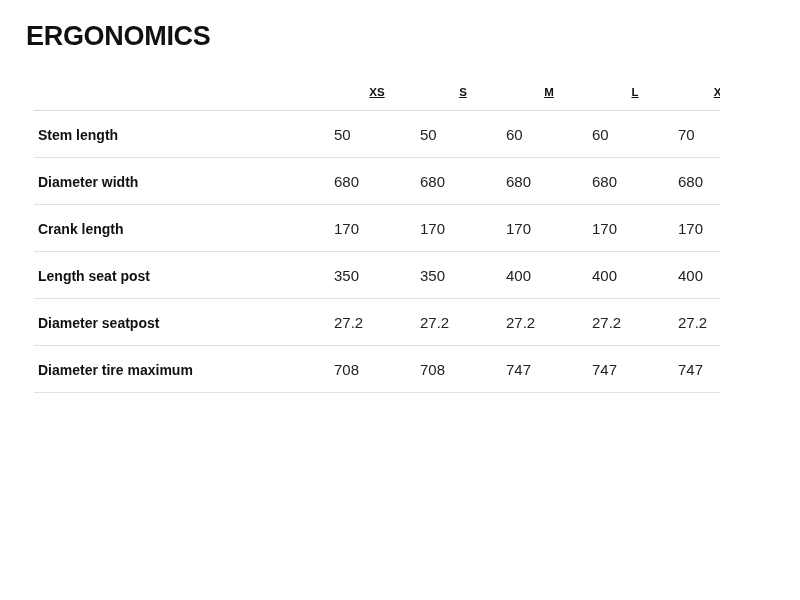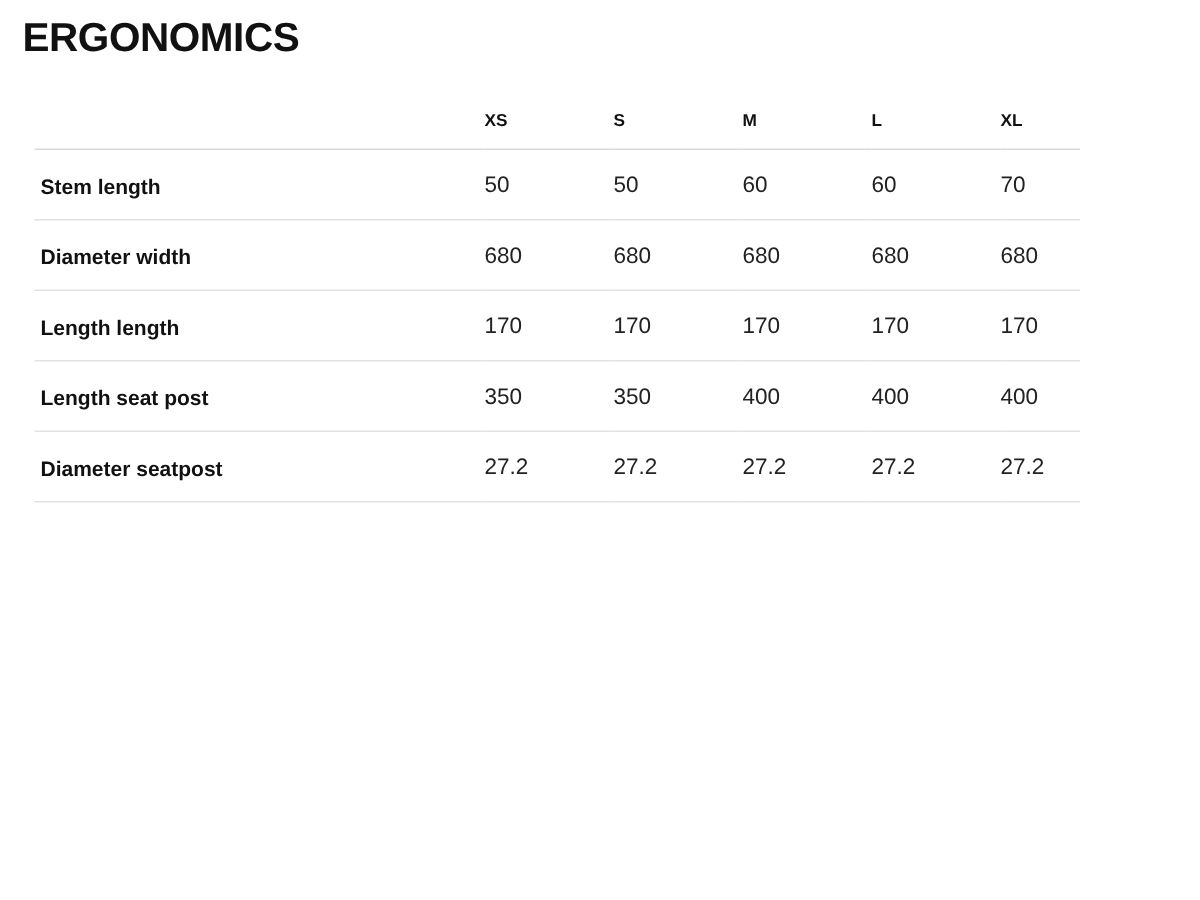--- a/index.html
+++ b/index.html
@@ -9,21 +9,21 @@
     height: 600px;
     background: #ffffff;
     font-family: "Liberation Sans", sans-serif;
     color: #1a1a1a;
   }
 
   .page {
     width: 720px;
     height: 600px;
     box-sizing: border-box;
-    padding: 1px;
+    padding: 12px;
     position: relative;
     background: #ffffff;
     overflow: hidden;
   }
 
   .title {
     font-size: 27px;
     font-weight: bold;
     letter-spacing: -0.3px;
     color: #111111;
@@ -40,27 +40,28 @@
   table.spec {
     width: 730px;
     border-collapse: collapse;
     table-layout: fixed;
   }
 
   table.spec col.label-col { width: 300px; }
   table.spec col.size-col  { width: 86px; }
 
   table.spec thead th {
-    text-align: left;
+    text-align: center;
     font-size: 11.5px;
     font-weight: bold;
     color: #111111;
     padding: 0 0 12px 0;
     border-bottom: 1px solid #d9d9d9;
     vertical-align: bottom;
+    text-decoration: underline;
   }
 
   table.spec thead th.label-head {
     padding-left: 4px;
   }
 
   table.spec tbody td {
     font-size: 15px;
     color: #222222;
     padding: 15px 0 14px 0;
@@ -117,21 +118,21 @@
         </tr>
         <tr>
           <td class="row-label">Diameter width</td>
           <td>680</td>
           <td>680</td>
           <td>680</td>
           <td>680</td>
           <td>680</td>
         </tr>
         <tr>
-          <td class="row-label">Length length</td>
+          <td class="row-label">Crank length</td>
           <td>170</td>
           <td>170</td>
           <td>170</td>
           <td>170</td>
           <td>170</td>
         </tr>
         <tr>
           <td class="row-label">Length seat post</td>
           <td>350</td>
           <td>350</td>
@@ -140,17 +141,25 @@
           <td>400</td>
         </tr>
         <tr>
           <td class="row-label">Diameter seatpost</td>
           <td>27.2</td>
           <td>27.2</td>
           <td>27.2</td>
           <td>27.2</td>
           <td>27.2</td>
         </tr>
+        <tr>
+          <td class="row-label">Diameter tire maximum</td>
+          <td>708</td>
+          <td>708</td>
+          <td>747</td>
+          <td>747</td>
+          <td>747</td>
+        </tr>
       </tbody>
     </table>
   </div>
 
 </div>
 
 </body></html>

